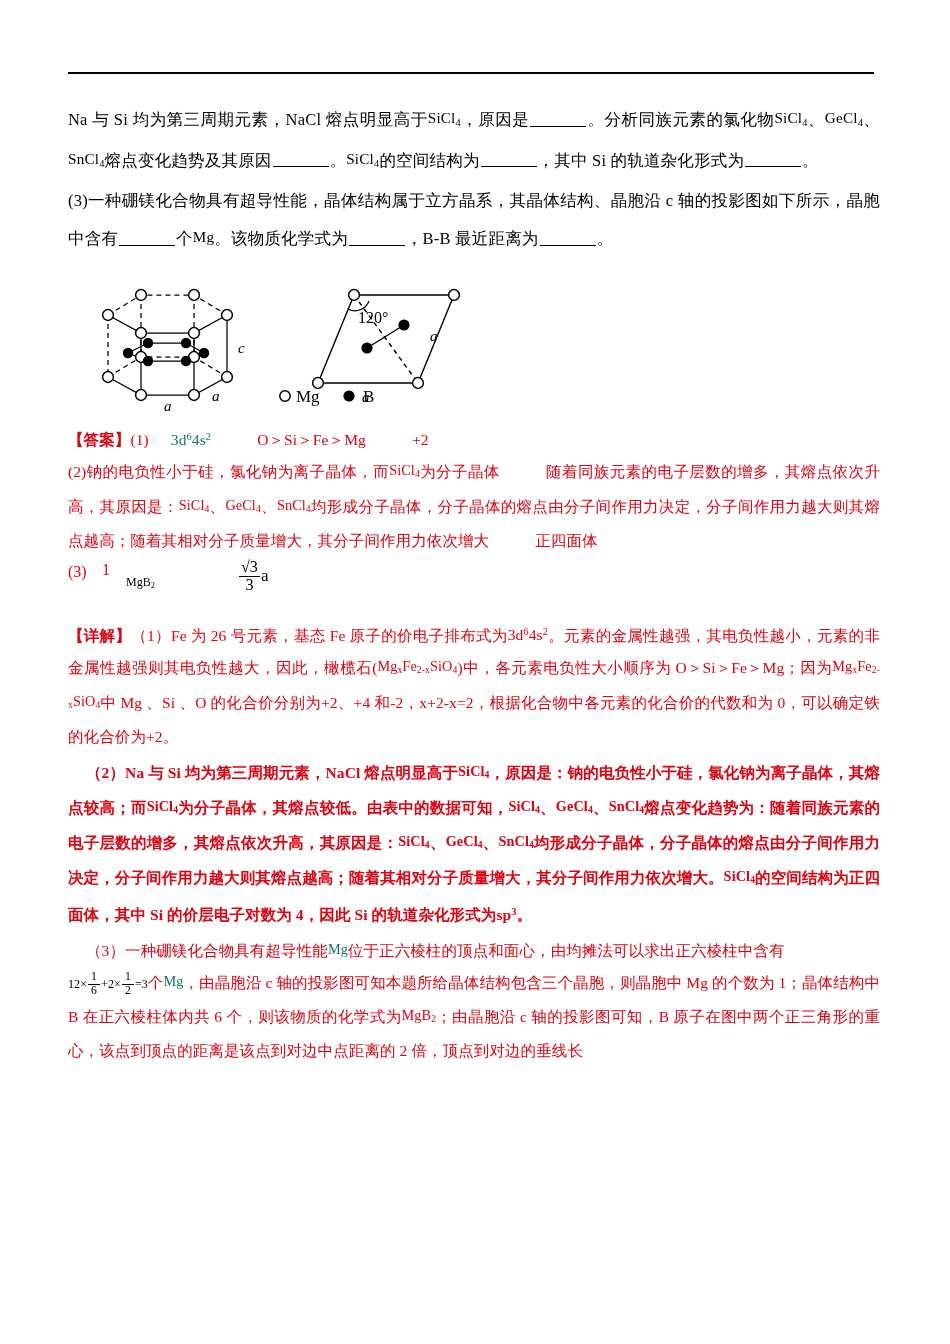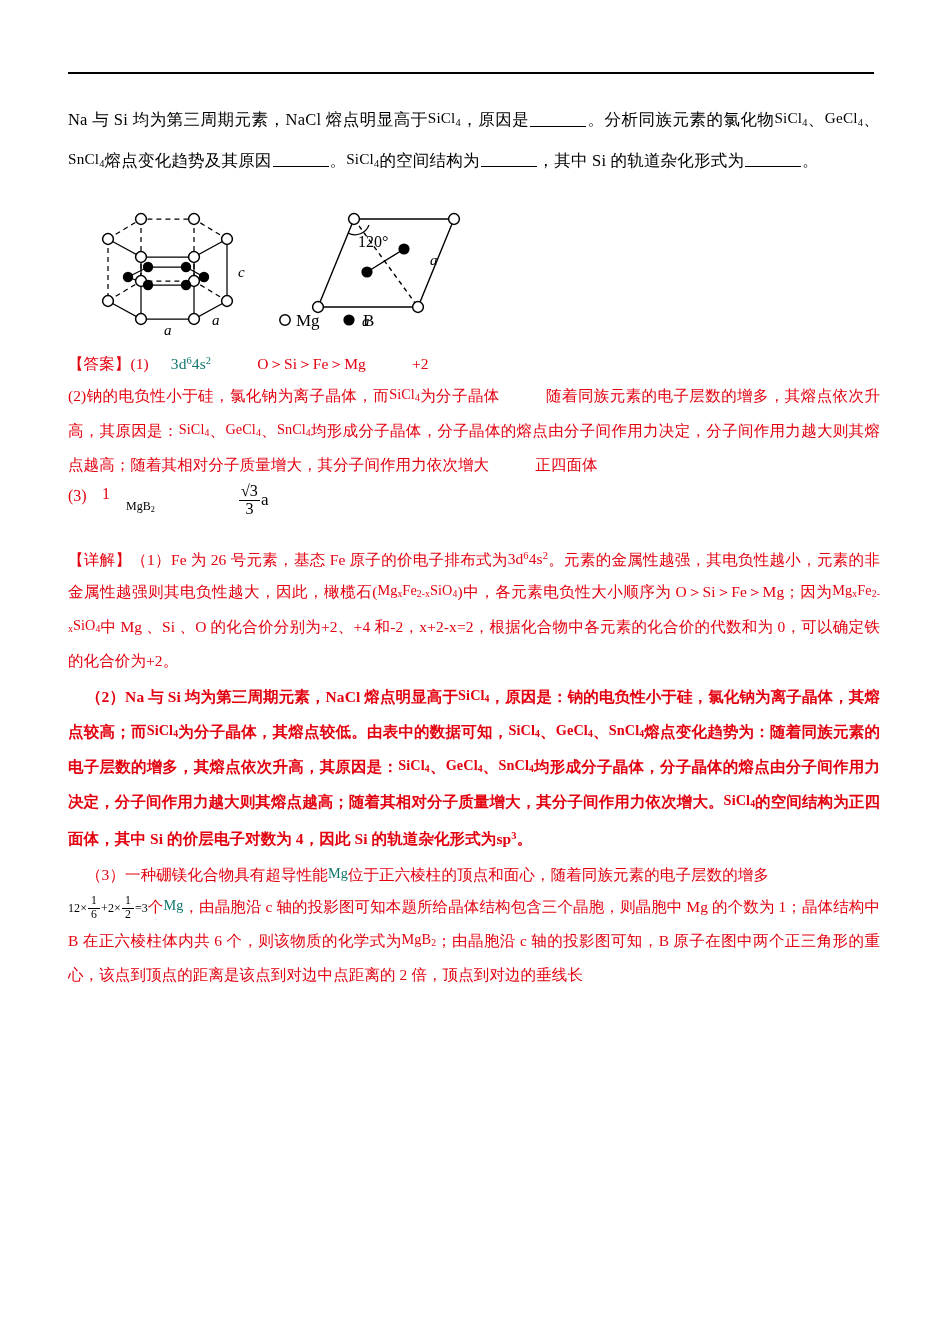--- a/index.html
+++ b/index.html
@@ -64,21 +64,21 @@
   }
   .blank {
     display: inline-block;
     border-bottom: 1.4px solid currentColor;
     width: 56px;
     vertical-align: -2px;
     margin: 0 1px;
   }
   .gap { display: inline-block; width: 46px; }
   .gap-sm { display: inline-block; width: 22px; }
-  .sect-head { font-weight: normal; }
+  .sect-head { font-weight: bold; }
 
   
   .chem {
     font-family: "Liberation Serif", serif;
     font-size: 0.92em;
     vertical-align: 0.12em;
     margin-top: 16px;
   }
 
   
@@ -150,20 +150,23 @@
 <div class="page">
 
   <div class="rule"></div>
 
   <div class="body-area">
 
     <p class="q-line">
       <span>Na 与 Si 均为第三周期元素，NaCl 熔点明显高于</span><span class="chem"><span>SiCl</span><sub>4</sub></span><span>，原因是</span><span class="blank"></span><span>。分析同族元素的氯化物</span><span class="chem"><span>SiCl</span><sub>4</sub></span><span>、</span><span class="chem"><span>GeCl</span><sub>4</sub></span><span>、</span><span class="chem"><span>SnCl</span><sub>4</sub></span><span>熔点变化趋势及其原因</span><span class="blank"></span><span>。</span><span class="chem"><span>SiCl</span><sub>4</sub></span><span>的空间结构为</span><span class="blank"></span><span>，其中 Si 的轨道杂化形式为</span><span class="blank"></span><span>。</span>
     </p>
 
+    <p class="q-line" style="margin-top:2px;">
+      <span>(3)一种硼镁化合物具有超导性能，晶体结构属于立方晶系，其晶体结构、晶胞沿 c 轴的投影图如下所示，晶胞中含有</span><span class="blank"></span><span>个</span><span class="chem">Mg</span><span>。该物质化学式为</span><span class="blank"></span><span>，B-B 最近距离为</span><span class="blank"></span><span>。</span>
+    </p>
 
     <div class="figure">
       <svg width="420" height="150" viewBox="0 0 420 150">
         <defs>
           <marker id="none"></marker>
         </defs>
         <g stroke="#000" fill="none" stroke-width="1.25">
 
           <path d="M22,50 L55,30 L108,30 L141,50" stroke-dasharray="5,4"></path>
           <path d="M22,50 L55,68 L108,68 L141,50"></path>
@@ -259,21 +262,21 @@
 
     <p class="r-line" style="margin-top:2px;">
       <span class="sect-head">【详解】</span><span>（1）</span><span>Fe 为 26 号元素，基态 Fe 原子的价电子排布式为</span><span><span>3d</span><sup>6</sup><span>4s</span><sup>2</sup></span><span>。元素的金属性越强，其电负性越小，元素的非金属性越强则其电负性越大，因此，橄榄石(</span><span class="chem"><span>Mg</span><sub>x</sub><span>Fe</span><sub>2-x</sub><span>SiO</span><sub>4</sub></span><span>)中，各元素电负性大小顺序为 O＞Si＞Fe＞Mg；因为</span><span class="chem"><span>Mg</span><sub>x</sub><span>Fe</span><sub>2-x</sub><span>SiO</span><sub>4</sub></span><span>中 Mg 、Si 、O 的化合价分别为+2、+4 和-2，x+2-x=2，根据化合物中各元素的化合价的代数和为 0，可以确定铁的化合价为+2。</span>
     </p>
 
     <p class="r-line" style="margin-top:4px; text-indent: 18px; font-weight: bold;">
       <span>（2）</span><span>Na 与 Si 均为第三周期元素，NaCl 熔点明显高于</span><span class="chem"><span>SiCl</span><sub>4</sub></span><span>，原因是：钠的电负性小于硅，氯化钠为离子晶体，其熔点较高；而</span><span class="chem"><span>SiCl</span><sub>4</sub></span><span>为分子晶体，其熔点较低。由表中的数据可知，</span><span class="chem"><span>SiCl</span><sub>4</sub></span><span>、</span><span class="chem"><span>GeCl</span><sub>4</sub></span><span>、</span><span class="chem"><span>SnCl</span><sub>4</sub></span><span>熔点变化趋势为：随着同族元素的电子层数的增多，其熔点依次升高，其原因是：</span><span class="chem"><span>SiCl</span><sub>4</sub></span><span>、</span><span class="chem"><span>GeCl</span><sub>4</sub></span><span>、</span><span class="chem"><span>SnCl</span><sub>4</sub></span><span>均形成分子晶体，分子晶体的熔点由分子间作用力决定，分子间作用力越大则其熔点越高；随着其相对分子质量增大，其分子间作用力依次增大。</span><span class="chem"><span>SiCl</span><sub>4</sub></span><span>的空间结构为正四面体，其中 Si 的价层电子对数为 4，因此 Si 的轨道杂化形式为</span><span><span>sp</span><sup>3</sup></span><span>。</span>
     </p>
 
     <p class="r-line" style="margin-top:4px; text-indent: 18px;">
-      <span>（3）</span><span>一种硼镁化合物具有超导性能</span><span class="chem blk">Mg</span><span>位于正六棱柱的顶点和面心，随着同族元素的电子层数的增多</span>
+      <span>（3）</span><span>一种硼镁化合物具有超导性能</span><span class="chem blk">Mg</span><span>位于正六棱柱的顶点和面心，由均摊法可以求出正六棱柱中含有</span>
     </p>
 
     <p class="calcline r-line">
       <span class="calc-formula"><span>12×</span><span class="bigfrac"><span class="num">1</span><span class="den">6</span></span><span>+2×</span><span class="bigfrac"><span class="num">1</span><span class="den">2</span></span><span>=3</span></span><span>个</span><span class="chem blk">Mg</span><span>，由晶胞沿 c 轴的投影图可知本题所给晶体结构包含三个晶胞，则晶胞中 Mg 的个数为 1；晶体结构中 B 在正六棱柱体内共 6 个，则该物质的化学式为</span><span class="chem"><span>MgB</span><sub>2</sub></span><span>；由晶胞沿 c 轴的投影图可知，B 原子在图中两个正三角形的重心，该点到顶点的距离是该点到对边中点距离的 2 倍，顶点到对边的垂线长</span>
     </p>
 
   </div>
 </div>
 
 </body></html>

